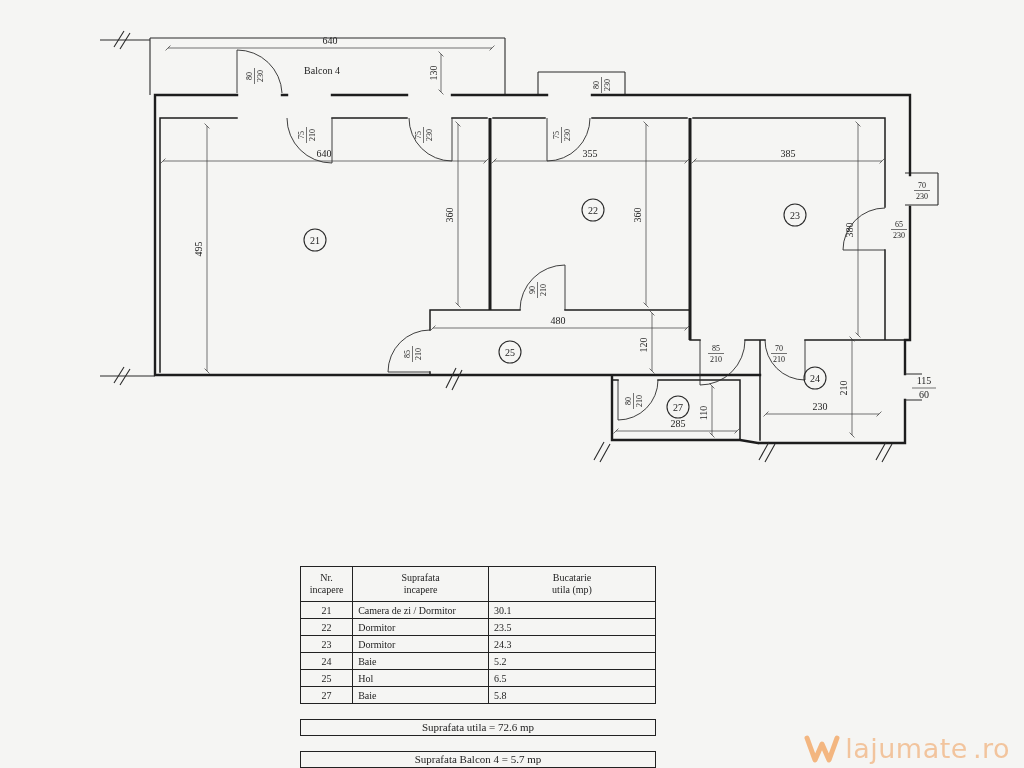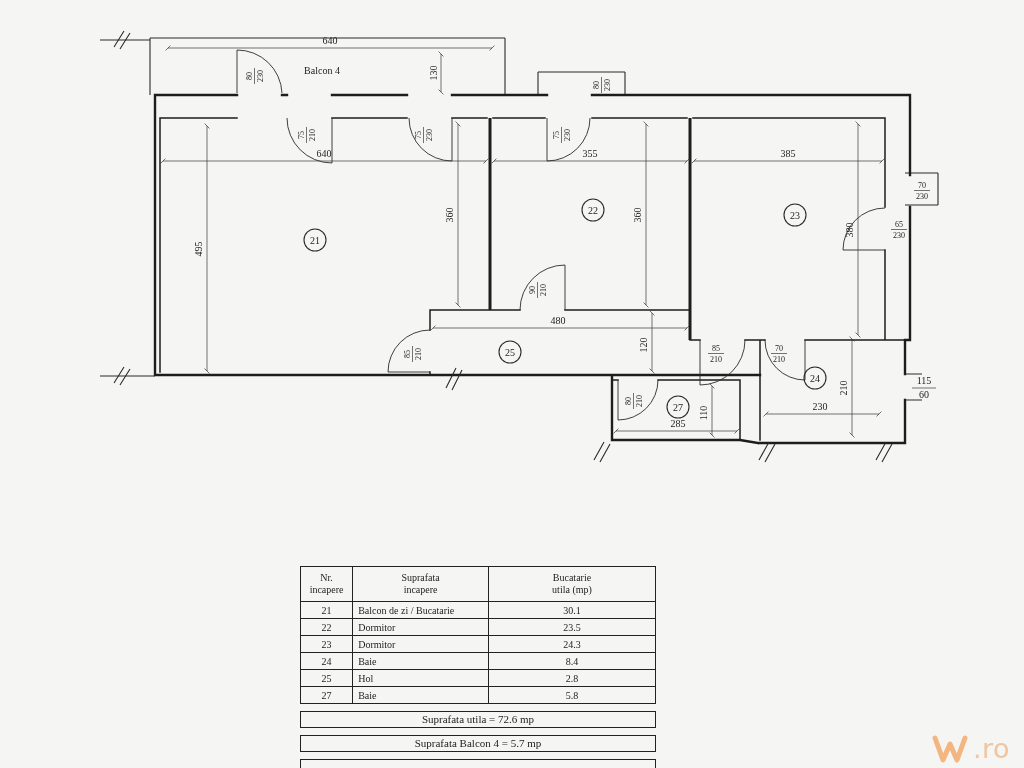--- a/index.html
+++ b/index.html
@@ -19,22 +19,22 @@
   .roomnum{font-size:10px}
   .baltxt{font-size:10px}
 
   .areas{position:absolute;left:300px;top:566px;width:356px;font-size:11px}
   .areas table{border-collapse:collapse;width:100%;table-layout:fixed}
   .areas td,.areas th{border:1px solid #222;padding:0 5px;height:16px;font-weight:normal;
        font-size:10px;overflow:hidden;white-space:nowrap}
   .areas th{height:34px;text-align:center;white-space:normal;line-height:1.25}
   .c-nr{width:50px;text-align:center}
   .c-name{width:130px;text-align:left}
-  .c-area{width:160px;text-align:center}
-  .sumrow{border:1px solid #222;margin-top:7px;height:15px;line-height:15px;
+  .c-area{width:160px;}
+  .sumrow{border:1px solid #222;margin-top:15px;height:15px;line-height:15px;
        text-align:center;background:transparent}
   .partial{height:12px;overflow:hidden}
 
   .wm{position:absolute;right:14px;bottom:4px;display:flex;align-items:center;gap:5px;opacity:0.85}
   .wm-text{font-family:"DejaVu Sans",sans-serif;font-size:27px;color:rgba(240,166,104,0.72);letter-spacing:0.5px}
 </style>
 </head>
 <body>
 
 <svg id="plan" width="1024" height="560" viewBox="0 0 1024 560">
@@ -272,53 +272,54 @@
         </th>
         <th class="c-area">
           <span>Bucatarie</span><br>
           <span>utila (mp)</span>
         </th>
       </tr>
     </thead>
     <tbody>
       <tr>
         <td class="c-nr">21</td>
-        <td class="c-name">Balcon de zi / Bucatarie</td>
+        <td class="c-name">Camera de zi / Dormitor</td>
         <td class="c-area">30.1</td>
       </tr>
       <tr>
         <td class="c-nr">22</td>
         <td class="c-name">Dormitor</td>
         <td class="c-area">23.5</td>
       </tr>
       <tr>
         <td class="c-nr">23</td>
         <td class="c-name">Dormitor</td>
         <td class="c-area">24.3</td>
       </tr>
       <tr>
         <td class="c-nr">24</td>
         <td class="c-name">Baie</td>
-        <td class="c-area">8.4</td>
+        <td class="c-area">5.2</td>
       </tr>
       <tr>
         <td class="c-nr">25</td>
         <td class="c-name">Hol</td>
-        <td class="c-area">2.8</td>
+        <td class="c-area">6.5</td>
       </tr>
       <tr>
         <td class="c-nr">27</td>
         <td class="c-name">Baie</td>
         <td class="c-area">5.8</td>
       </tr>
     </tbody>
   </table>
   <div class="sumrow">Suprafata utila = 72.6 mp</div>
   <div class="sumrow">Suprafata Balcon 4 = 5.7 mp</div>
   <div class="sumrow partial"></div>
 </div>
 
 <div class="wm">
   <svg width="36" height="30" viewBox="0 0 36 30">
     <path d="M3 4 L11 26 L18 10 L25 26 L33 4" fill="none" stroke="rgba(242,153,74,0.8)" stroke-width="5" stroke-linecap="round" stroke-linejoin="round"></path>
   </svg>
+  <span class="wm-text">lajumate</span>
     <span class="wm-text">.ro</span>
 </div>
 
 </body></html>

